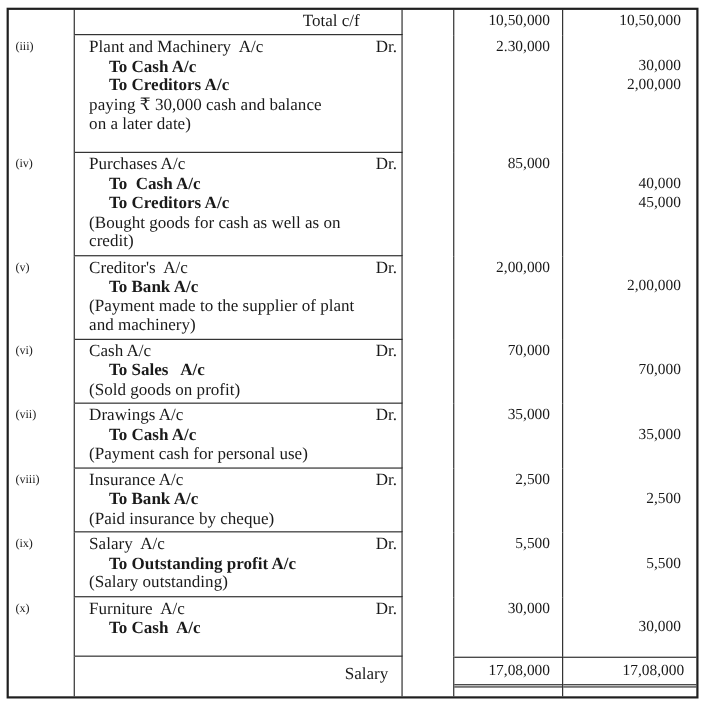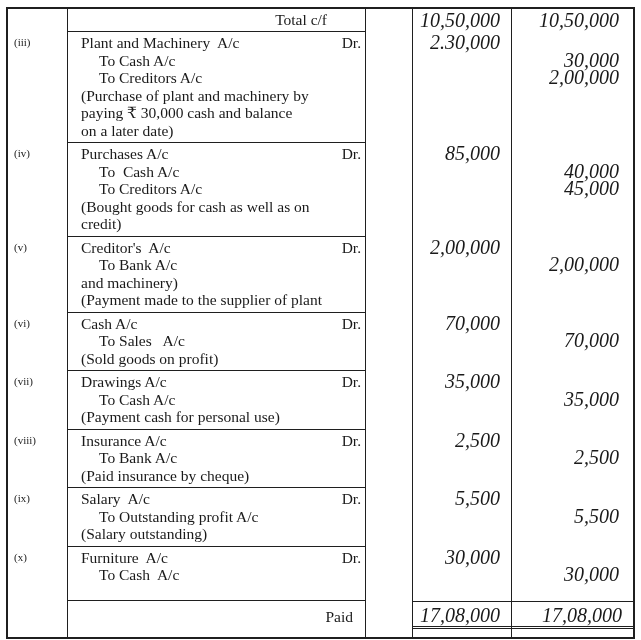--- a/index.html
+++ b/index.html
@@ -20,42 +20,42 @@
     border:2px solid var(--bd);
     background:var(--paper);
   }
   .row{
     display:grid;
     grid-template-columns:60px 298px 47px 99px 1fr;
   }
   .c1,.c2,.c3,.c4{border-right:1.6px solid var(--bd);}
   .c1{padding:2px 0 0 6px;font-size:11px;line-height:17.5px;}
   .c2{font-size:15.5px;}
-  .c4,.c5{font-size:20px;font-style:italic;}
+  .c4,.c5{font-size:14px;}
   
   .cf-row{height:23px;}
   .cf-row .c2{
     border-bottom:1.6px solid var(--bd);
     text-align:right;padding:2px 38px 0 0;line-height:18px;
   }
   .cf-row .c4,.cf-row .c5{text-align:right;padding:2px 0 0 0;line-height:18px;}
   .cf-row .c4{padding-right:11px;}
   .cf-row .c5{padding-right:14px;}
   
   .entry .c2{
     border-bottom:1.6px solid var(--bd);
     padding:2px 0 3px 0;
   }
   .pline{
     line-height:17.5px;min-height:17.5px;
     padding-left:13px;padding-right:4px;
     white-space:pre;
   }
   .pline.first{display:flex;justify-content:space-between;}
-  .pline.ind{padding-left:31px;}
+  .pline.ind{padding-left:31px;font-weight:bold;}
   .entry .c4{padding-top:2px;}
   .entry .c5{padding-top:2px;}
   .aline{
     line-height:17.5px;min-height:17.5px;
     text-align:right;white-space:pre;
   }
   .c4 .aline{padding-right:11px;}
   .c5 .aline{padding-right:14px;}
   
   .total-row{height:36px;}
@@ -85,21 +85,20 @@
 
   <div id="entries-container">
       <div class="row entry">
         <div class="c1">
           <div>(iii)</div>
         </div>
         <div class="c2">
           <div class="pline first"><div>Plant and Machinery  A/c</div><div>Dr.</div></div>
           <div class="pline ind"><div>To Cash A/c</div></div>
           <div class="pline ind"><div>To Creditors A/c</div></div>
-          <div class="pline"><div>(Purchase of plant and machinery by</div></div>
           <div class="pline"><div>paying ₹ 30,000 cash and balance</div></div>
           <div class="pline"><div>on a later date)</div></div>
         </div>
         <div class="c3"></div>
         <div class="c4">
           <div class="aline">2.30,000</div>
         </div>
         <div class="c5">
           <div class="aline"></div>
           <div class="aline">30,000</div>
@@ -132,22 +131,22 @@
           <div class="aline"></div>
         </div>
       </div>
       <div class="row entry">
         <div class="c1">
           <div>(v)</div>
         </div>
         <div class="c2">
           <div class="pline first"><div>Creditor's  A/c</div><div>Dr.</div></div>
           <div class="pline ind"><div>To Bank A/c</div></div>
+          <div class="pline"><div>(Payment made to the supplier of plant</div></div>
           <div class="pline"><div>and machinery)</div></div>
-          <div class="pline"><div>(Payment made to the supplier of plant</div></div>
         </div>
         <div class="c3"></div>
         <div class="c4">
           <div class="aline">2,00,000</div>
         </div>
         <div class="c5">
           <div class="aline"></div>
           <div class="aline">2,00,000</div>
           <div class="aline"></div>
           <div class="aline"></div>
@@ -244,21 +243,21 @@
         <div class="c5">
           <div class="aline"></div>
           <div class="aline">30,000</div>
           <div class="aline"></div>
         </div>
       </div>
     </div>
 
   <div class="row total-row">
     <div class="c1"></div>
-    <div class="c2">Paid</div>
+    <div class="c2">Salary</div>
     <div class="c3"></div>
     <div class="c4">
       <div class="total-amt">17,08,000</div>
       <div class="double-rule"></div>
     </div>
     <div class="c5">
       <div class="total-amt">17,08,000</div>
       <div class="double-rule"></div>
     </div>
   </div>

